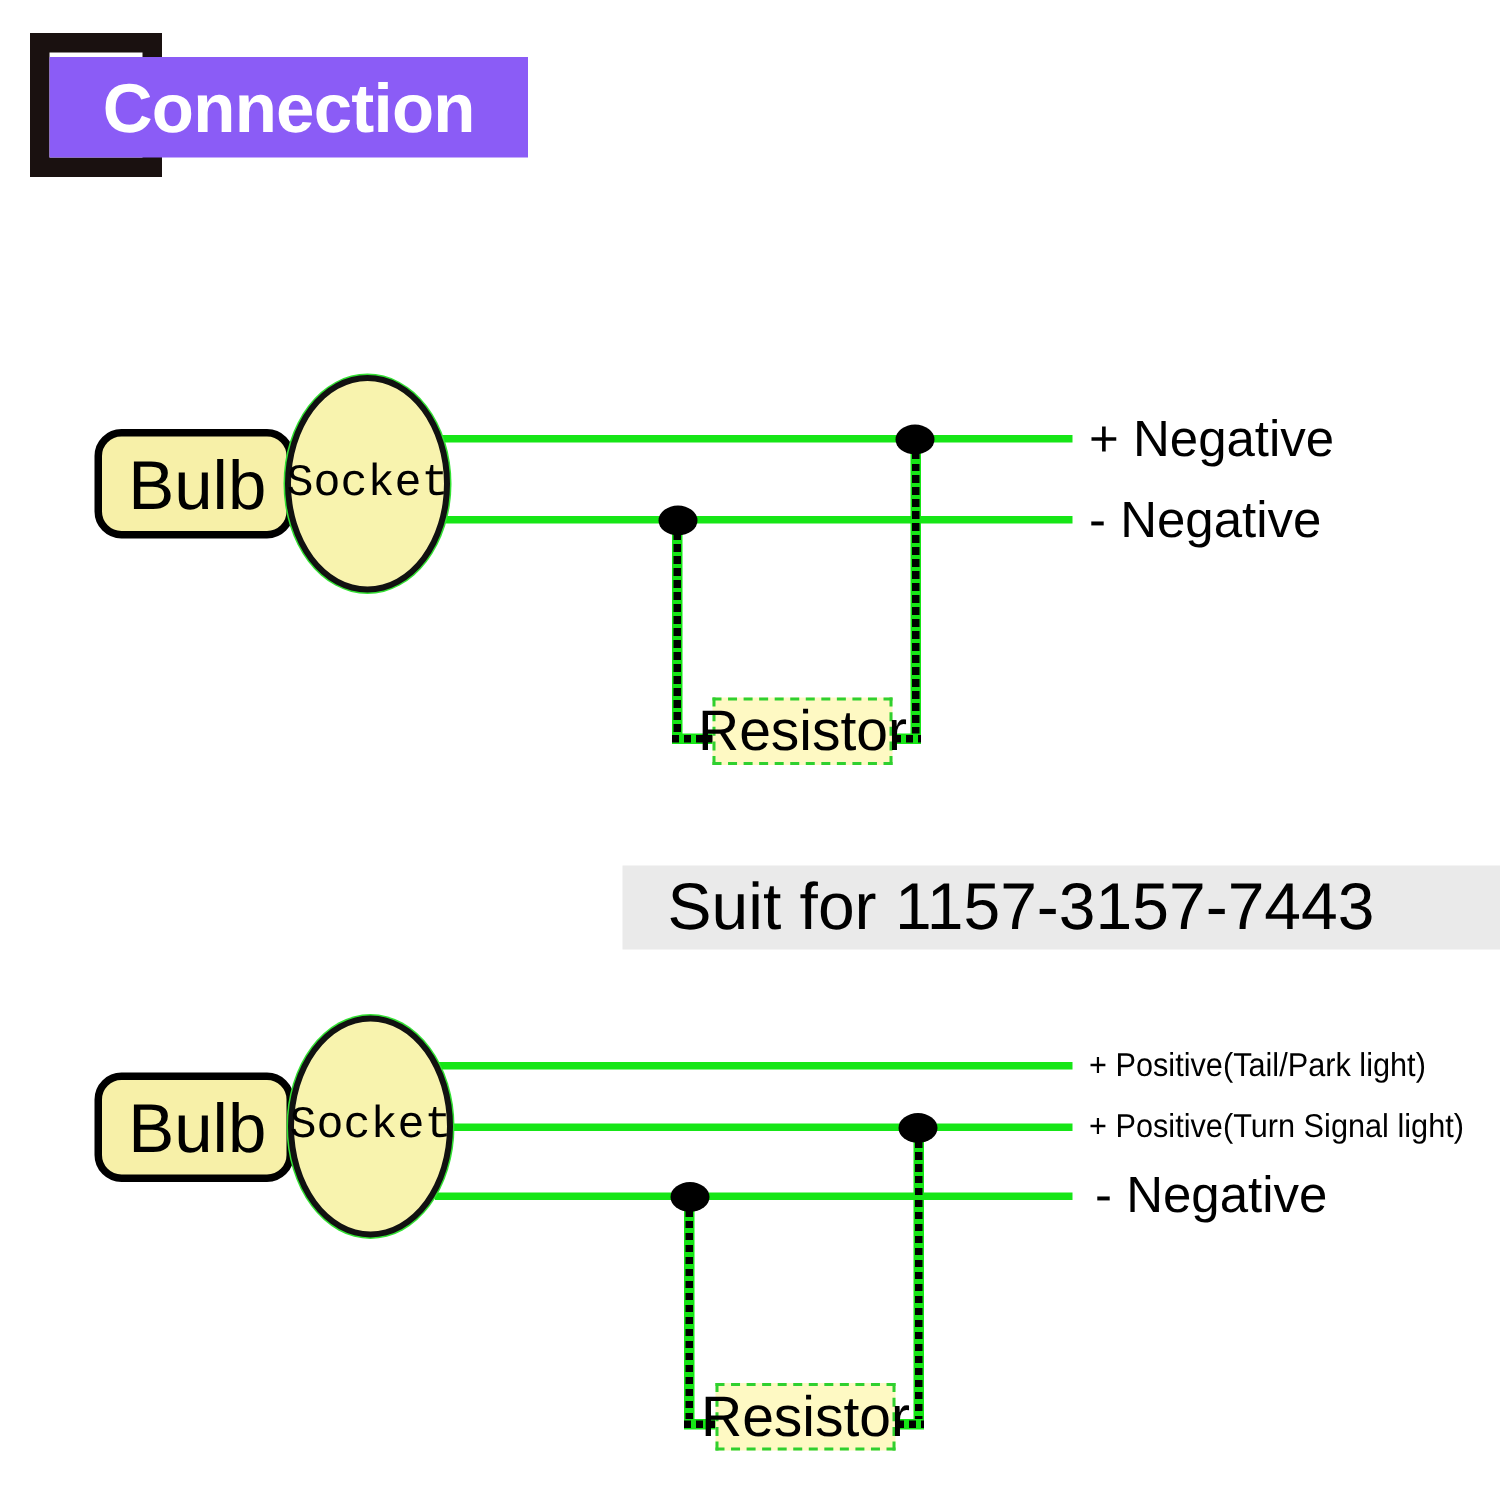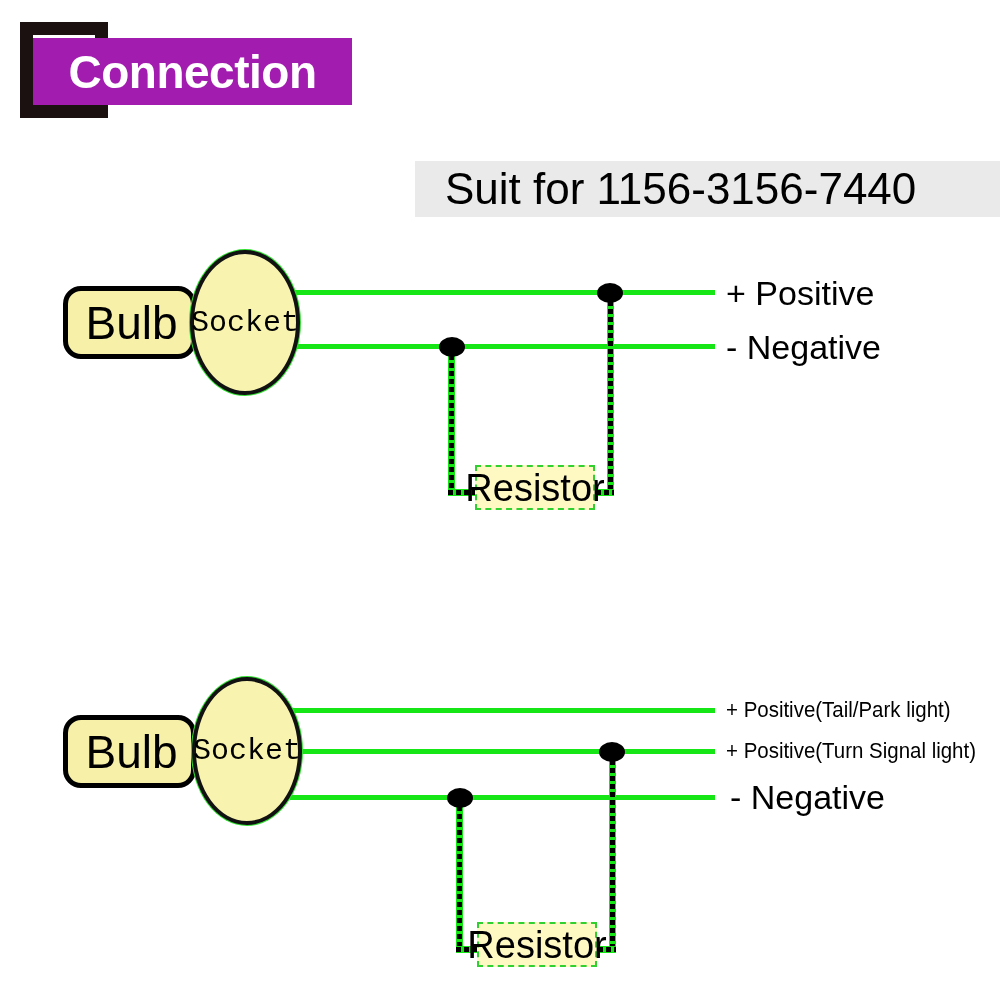--- a/index.html
+++ b/index.html
@@ -27,21 +27,21 @@
     left: 20px; top: 22px;
     width: 88px; height: 96px;
     border: 13px solid #1a1110;
     box-sizing: border-box;
     background: #ffffff;
   }
   .hdr-banner {
     position: absolute;
     left: 33px; top: 38px;
     width: 319px; height: 67px;
-    background: #a21caf;
+    background: #8b5cf6;
     display: flex;
     align-items: center;
     justify-content: center;
   }
   .hdr-text {
     color: #ffffff;
     font-size: 46px;
     font-weight: bold;
     letter-spacing: -0.5px;
     line-height: 1;
@@ -183,23 +183,20 @@
 </head>
 <body>
 
 <div class="stage">
 
   <div class="hdr-frame"></div>
   <div class="hdr-banner">
     <span class="hdr-text">Connection</span>
   </div>
 
-  <div class="title-band" id="band-1">
-    <span class="title-text">Suit for 1156-3156-7440</span>
-  </div>
 
   <div class="diagram" id="diagram-1">
 
     <div class="wire-h" style="left:290px; top:50px; width:425px;"></div>
     <div class="wire-h" style="left:290px; top:104px; width:425px;"></div>
 
     <div class="wire-v" style="left:448px; top:107px; height:145px;"></div>
     <div class="wire-foot" style="left:448px; top:249px; width:40px;"></div>
     <div class="wire-v" style="left:607px; top:53px; height:199px;"></div>
     <div class="wire-foot" style="left:580px; top:249px; width:34px;"></div>
@@ -211,24 +208,27 @@
       <span>Resistor</span>
     </div>
 
     <div class="bulb" style="left:63px; top:46px; width:133px; height:73px;">
       <span>Bulb</span>
     </div>
     <div class="socket" style="left:190px; top:10px; width:110px; height:145px;">
       <span>Socket</span>
     </div>
 
-    <span class="wire-label lbl-lg" style="left:726px; top:36px;">+ Positive</span>
+    <span class="wire-label lbl-lg" style="left:726px; top:36px;">+ Negative</span>
     <span class="wire-label lbl-lg" style="left:726px; top:90px;">- Negative</span>
   </div>
 
+  <div class="title-band" id="band-2">
+    <span class="title-text">Suit for 1157-3157-7443</span>
+  </div>
 
   <div class="diagram" id="diagram-2">
 
     <div class="wire-h" style="left:290px; top:53px; width:425px;"></div>
     <div class="wire-h" style="left:290px; top:94px; width:425px;"></div>
     <div class="wire-h" style="left:290px; top:140px; width:425px;"></div>
 
     <div class="wire-v" style="left:456px; top:143px; height:151px;"></div>
     <div class="wire-foot" style="left:456px; top:291px; width:34px;"></div>
     <div class="wire-v" style="left:609px; top:97px; height:197px;"></div>

